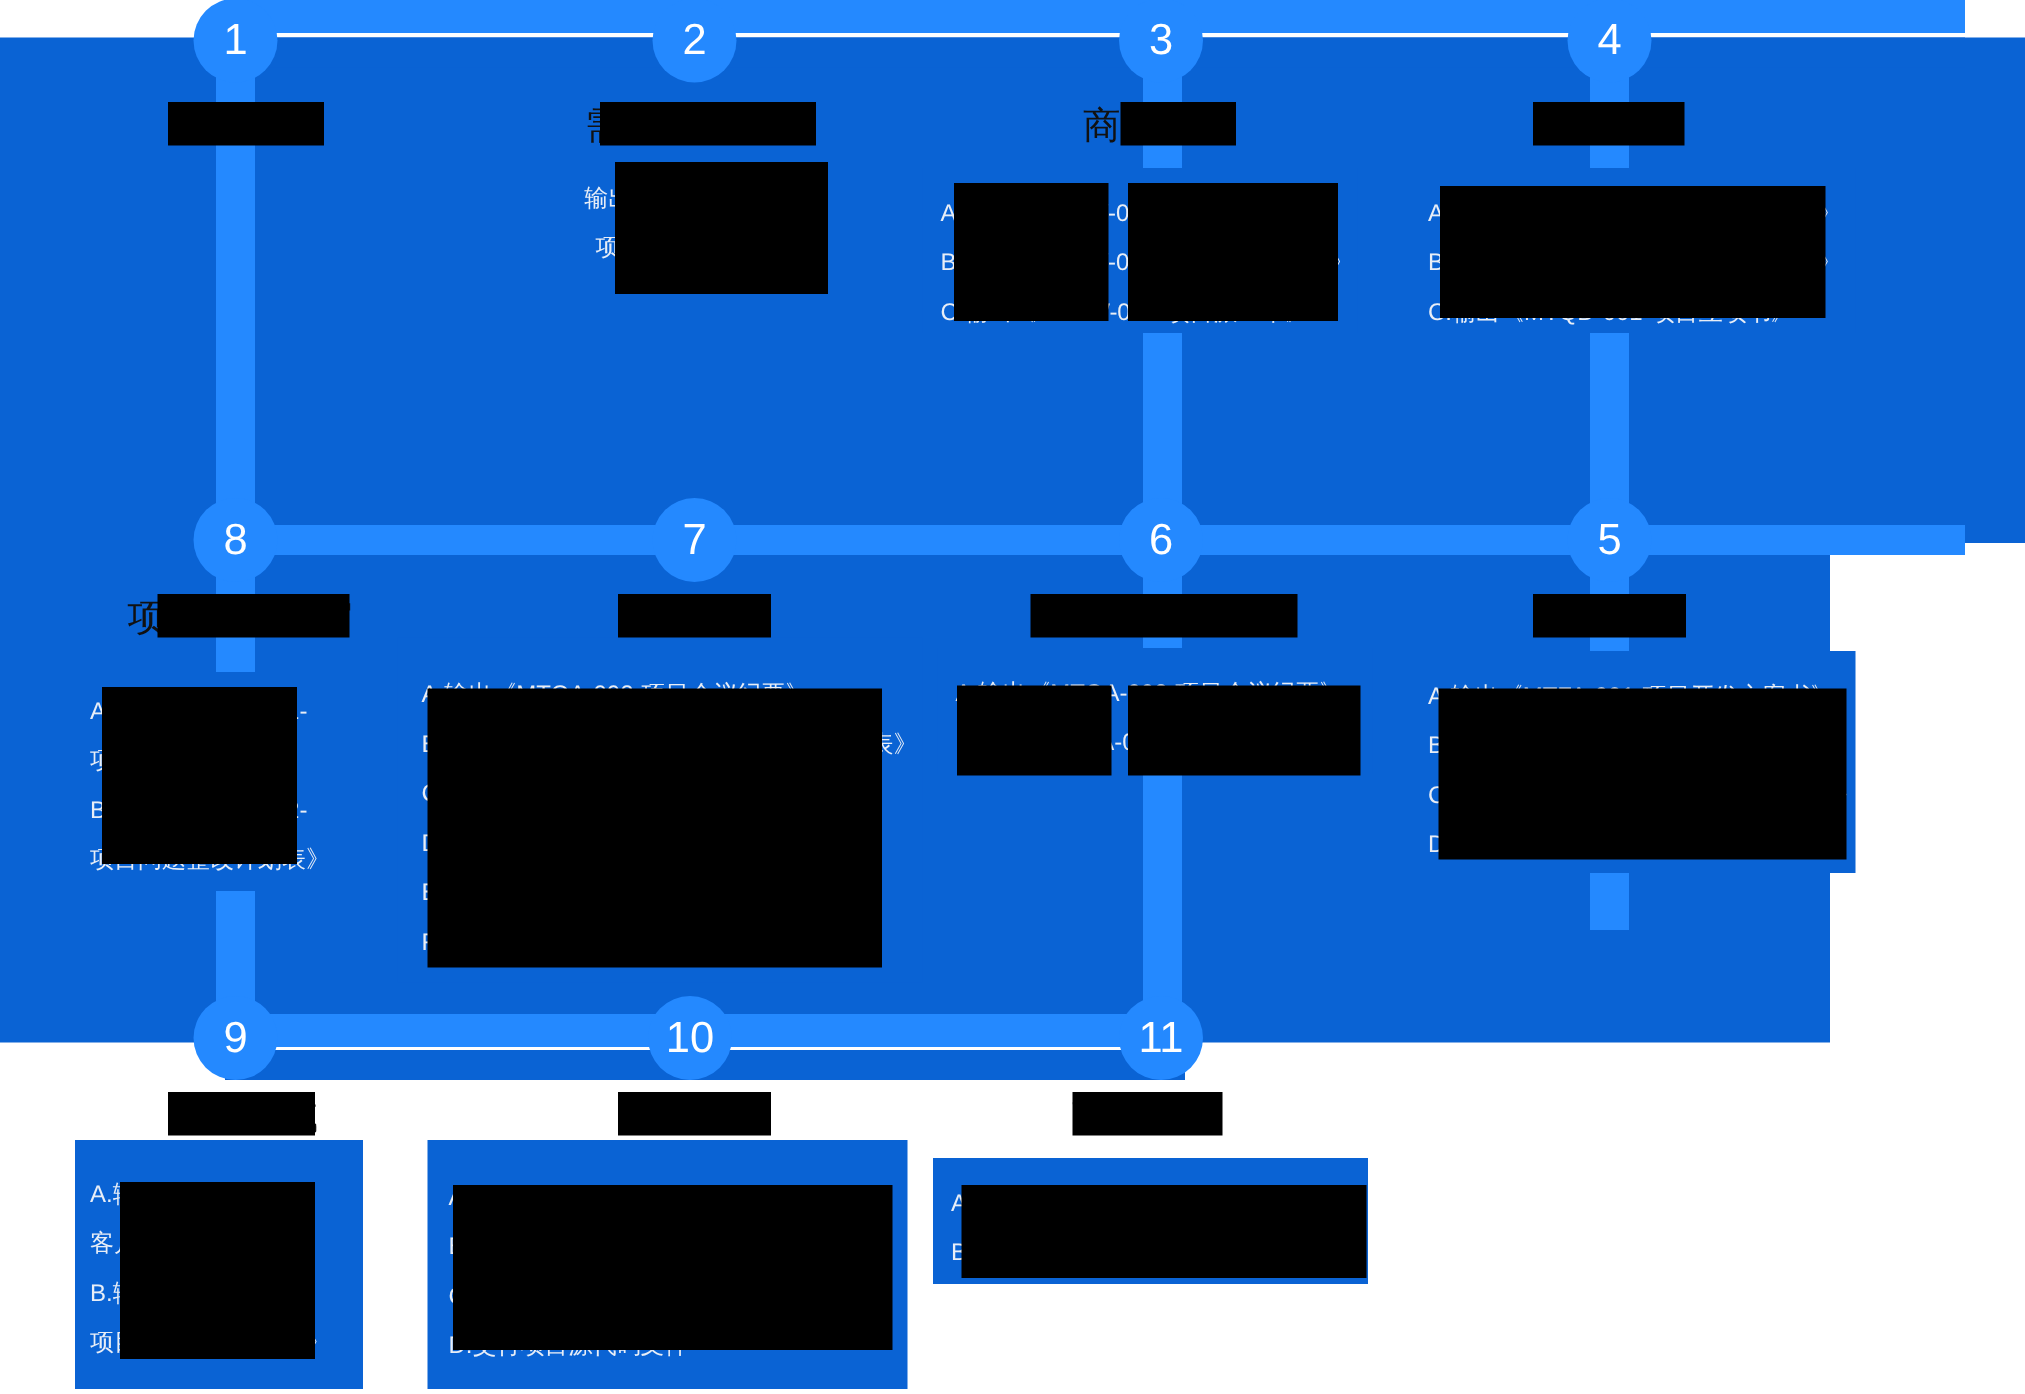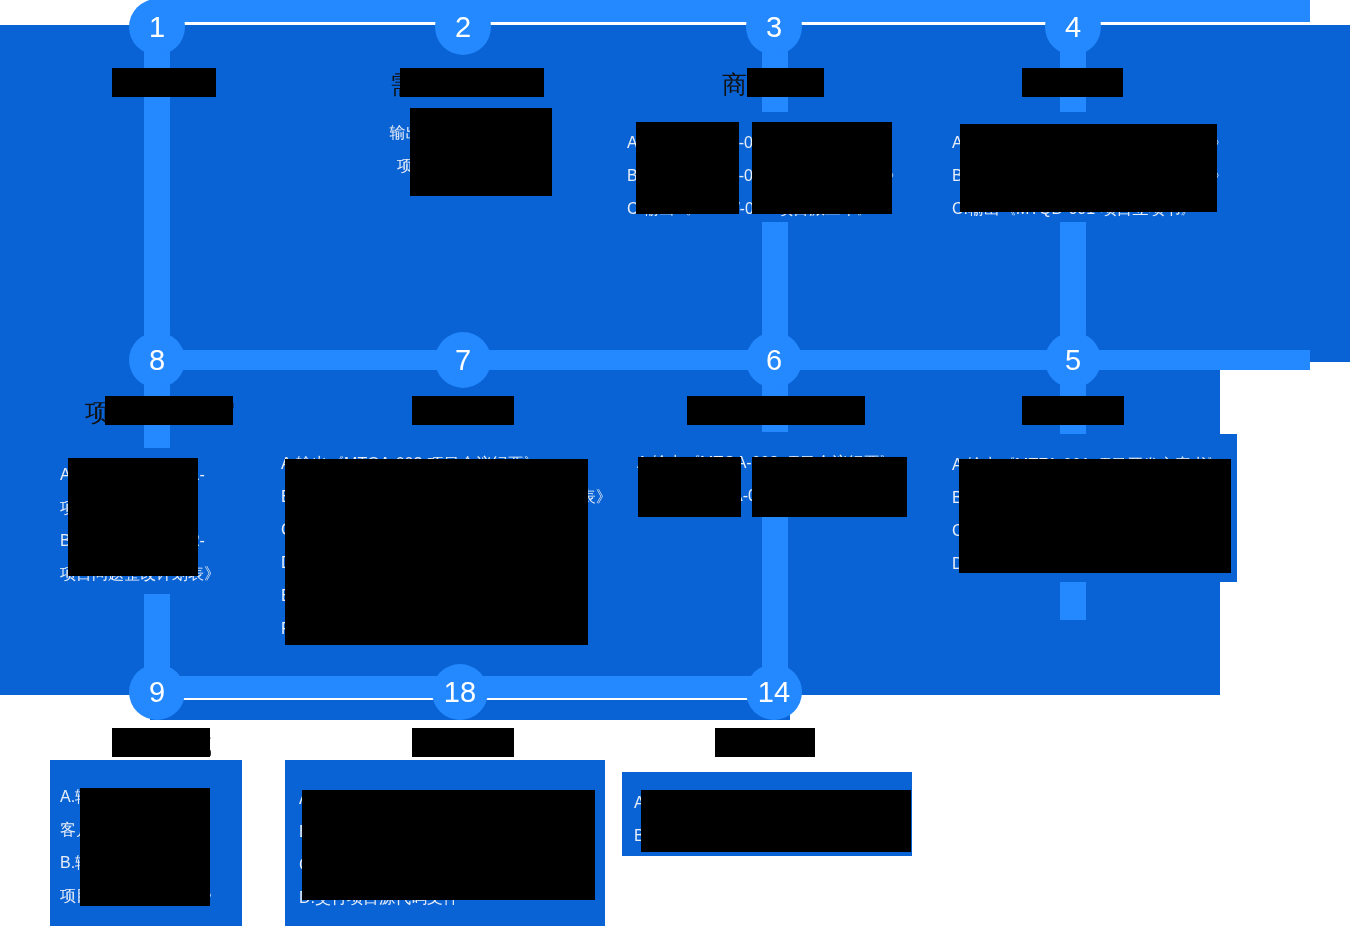--- a/index.html
+++ b/index.html
@@ -131,22 +131,22 @@
   <div class="bubble" style="left:435px; top:-1px;">2</div>
   <div class="bubble" style="left:746px; top:-1px;">3</div>
   <div class="bubble" style="left:1045px; top:-1px;">4</div>
 
   <div class="bubble" style="left:129px; top:332px;">8</div>
   <div class="bubble" style="left:435px; top:332px;">7</div>
   <div class="bubble" style="left:746px; top:332px;">6</div>
   <div class="bubble" style="left:1045px; top:332px;">5</div>
 
   <div class="bubble" style="left:129px; top:664px;">9</div>
-  <div class="bubble" style="left:432px; top:664px;">18</div>
-  <div class="bubble" style="left:746px; top:664px;">14</div>
+  <div class="bubble" style="left:432px; top:664px;">10</div>
+  <div class="bubble" style="left:746px; top:664px;">11</div>
 
   <div class="stage-title" style="left:112px; top:69px;">需求接入</div>
   <div class="redact" style="left:112px; top:68px; width:104px; height:29px;"></div>
 
   <div class="stage-title" style="left:390px; top:69px;">需求评估分析</div>
   <div class="redact" style="left:400px; top:68px; width:144px; height:29px;"></div>
 
   <div class="stage-title" style="left:722px; top:69px;">商务谈判</div>
   <div class="redact" style="left:747px; top:68px; width:77px; height:29px;"></div>
 

